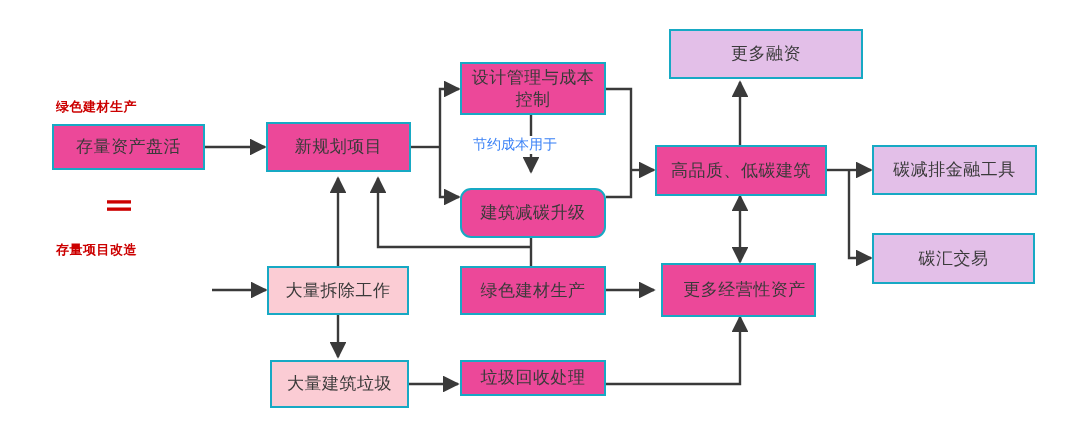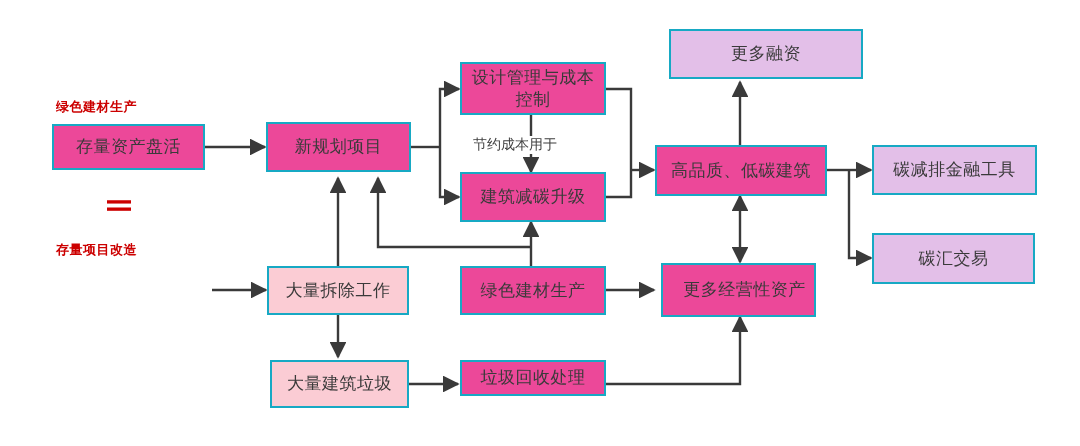--- a/index.html
+++ b/index.html
@@ -55,21 +55,21 @@
     color: #cc0000;
     font-size: 26px;
     font-weight: bold;
     transform: rotate(90deg);
     transform-origin: center center;
     z-index: 3;
     letter-spacing: 0px;
   }
   .edge-label {
     position: absolute;
-    color: #404040;
+    color: #3b82f6;
     font-size: 14px;
     white-space: nowrap;
     background: #ffffff;
     padding: 0 3px;
     z-index: 4;
   }
 </style>
 </head>
 <body>
 
@@ -131,21 +131,21 @@
 
 
   <div class="node cyan" style="left:266px; top:122px; width:145px; height:50px;">
     <span>新规划项目</span>
   </div>
 
   <div class="node cyan" style="left:460px; top:62px; width:146px; height:53px;">
     <span>设计管理与成本控制</span>
   </div>
 
-  <div class="node cyan" style="left:460px; top:172px; width:146px; height:50px;">
+  <div class="node cyan" style="left:460px; top:188px; width:146px; height:50px;border-radius:11px;">
     <span>建筑减碳升级</span>
   </div>
 
   <div class="node pink" style="left:267px; top:266px; width:142px; height:49px;">
     <span>大量拆除工作</span>
   </div>
 
   <div class="node cyan" style="left:460px; top:266px; width:146px; height:49px;">
     <span>绿色建材生产</span>
   </div>

